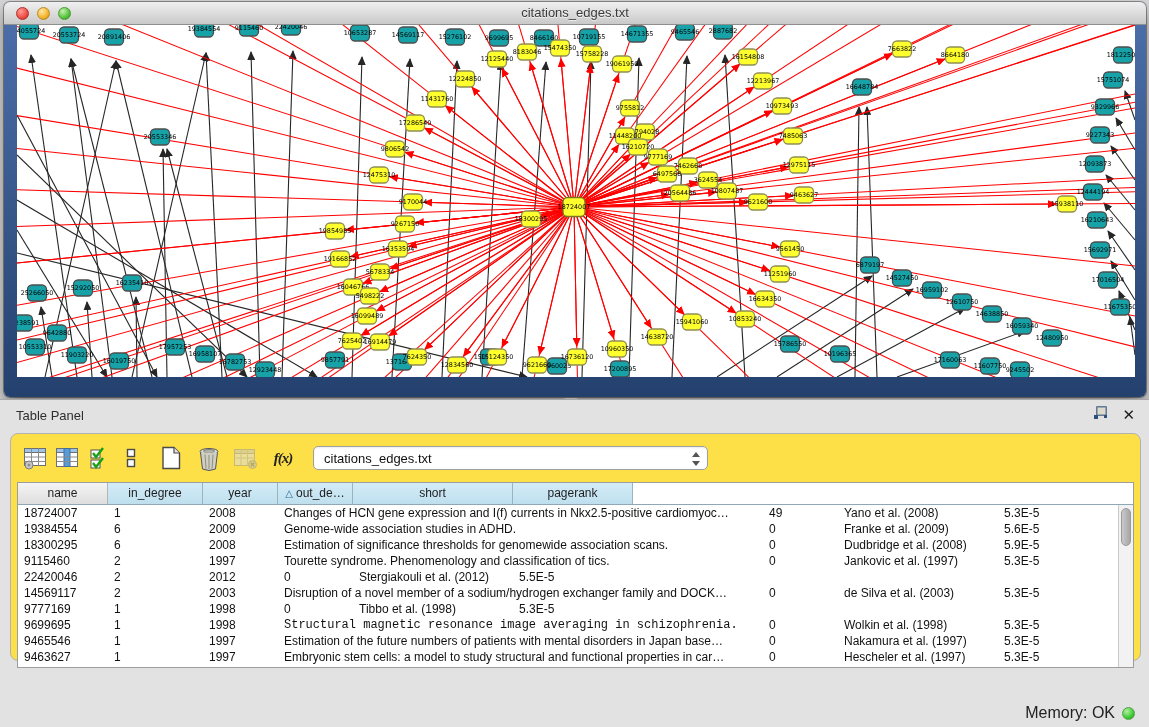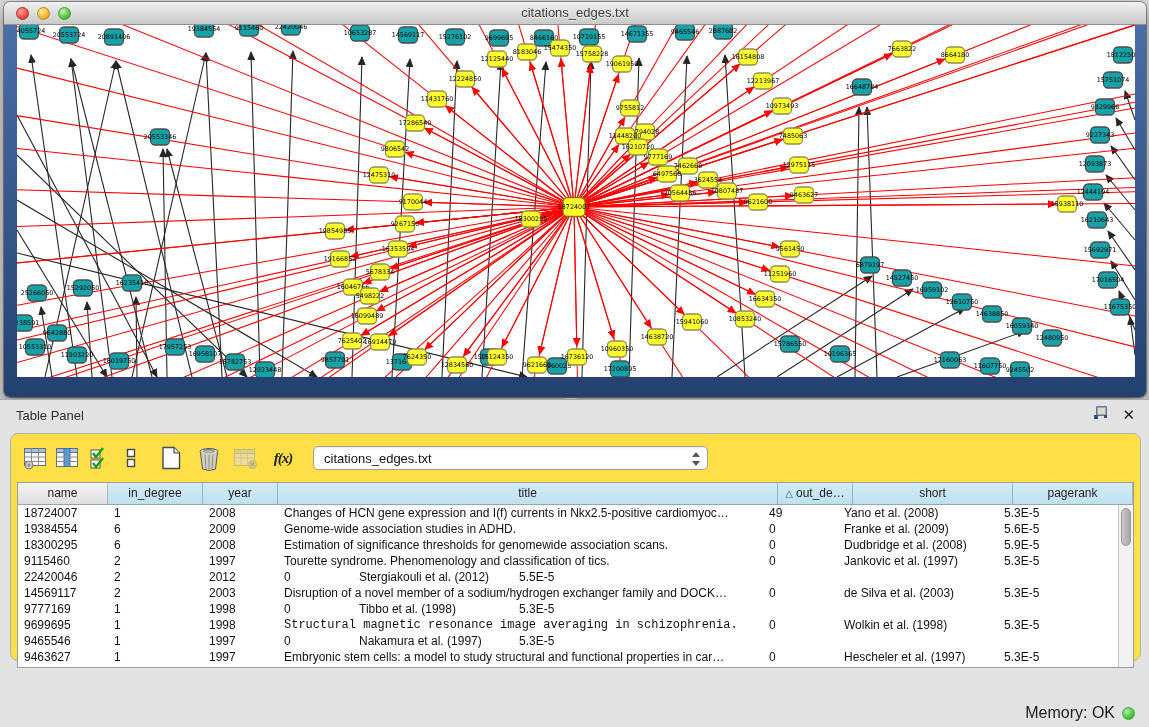--- a/index.html
+++ b/index.html
@@ -813,21 +813,20 @@
           <span class="val">citations_edges.txt</span>
           <span class="dd-arrows"></span>
         </div>
       </div>
 
       <div class="tablewrap">
         <div class="thead" id="thead">
             <div class="th plain" style="flex: 0 0 90px;">name</div>
             <div class="th" style="flex: 0 0 95px;">in_degree</div>
             <div class="th" style="flex: 0 0 75px;">year</div>
-            <div class="th" style="flex: 1 1 auto;">title</div>
             <div class="th" style="flex: 0 0 75px;"><span class="sort-tri">△</span>out_de…</div>
             <div class="th" style="flex: 0 0 160px;">short</div>
             <div class="th" style="flex: 0 0 120px;">pagerank</div>
           </div>
         <div class="tbody" id="tbody">
             <div class="tr">
               <div class="td" style="flex: 0 0 90px;">18724007</div>
               <div class="td" style="flex: 0 0 95px;">1</div>
               <div class="td" style="flex: 0 0 75px;">2008</div>
               <div class="td" style="flex: 1 1 auto;">Changes of HCN gene expression and I(f) currents in Nkx2.5-positive cardiomyoc…</div>
@@ -893,20 +892,21 @@
               <div class="td" style="flex: 0 0 75px;">1998</div>
               <div class="td" style="flex: 1 1 auto; font-family: Liberation Mono, monospace;">Structural magnetic resonance image averaging in schizophrenia.</div>
               <div class="td" style="flex: 0 0 75px;">0</div>
               <div class="td" style="flex: 0 0 160px;">Wolkin et al. (1998)</div>
               <div class="td" style="flex: 0 0 120px;">5.3E-5</div>
             </div>
             <div class="tr">
               <div class="td" style="flex: 0 0 90px;">9465546</div>
               <div class="td" style="flex: 0 0 95px;">1</div>
               <div class="td" style="flex: 0 0 75px;">1997</div>
+              <div class="td" style="flex: 1 1 auto;">Estimation of the future numbers of patients with mental disorders in Japan base…</div>
               <div class="td" style="flex: 0 0 75px;">0</div>
               <div class="td" style="flex: 0 0 160px;">Nakamura et al. (1997)</div>
               <div class="td" style="flex: 0 0 120px;">5.3E-5</div>
             </div>
             <div class="tr">
               <div class="td" style="flex: 0 0 90px;">9463627</div>
               <div class="td" style="flex: 0 0 95px;">1</div>
               <div class="td" style="flex: 0 0 75px;">1997</div>
               <div class="td" style="flex: 1 1 auto;">Embryonic stem cells: a model to study structural and functional properties in car…</div>
               <div class="td" style="flex: 0 0 75px;">0</div>

